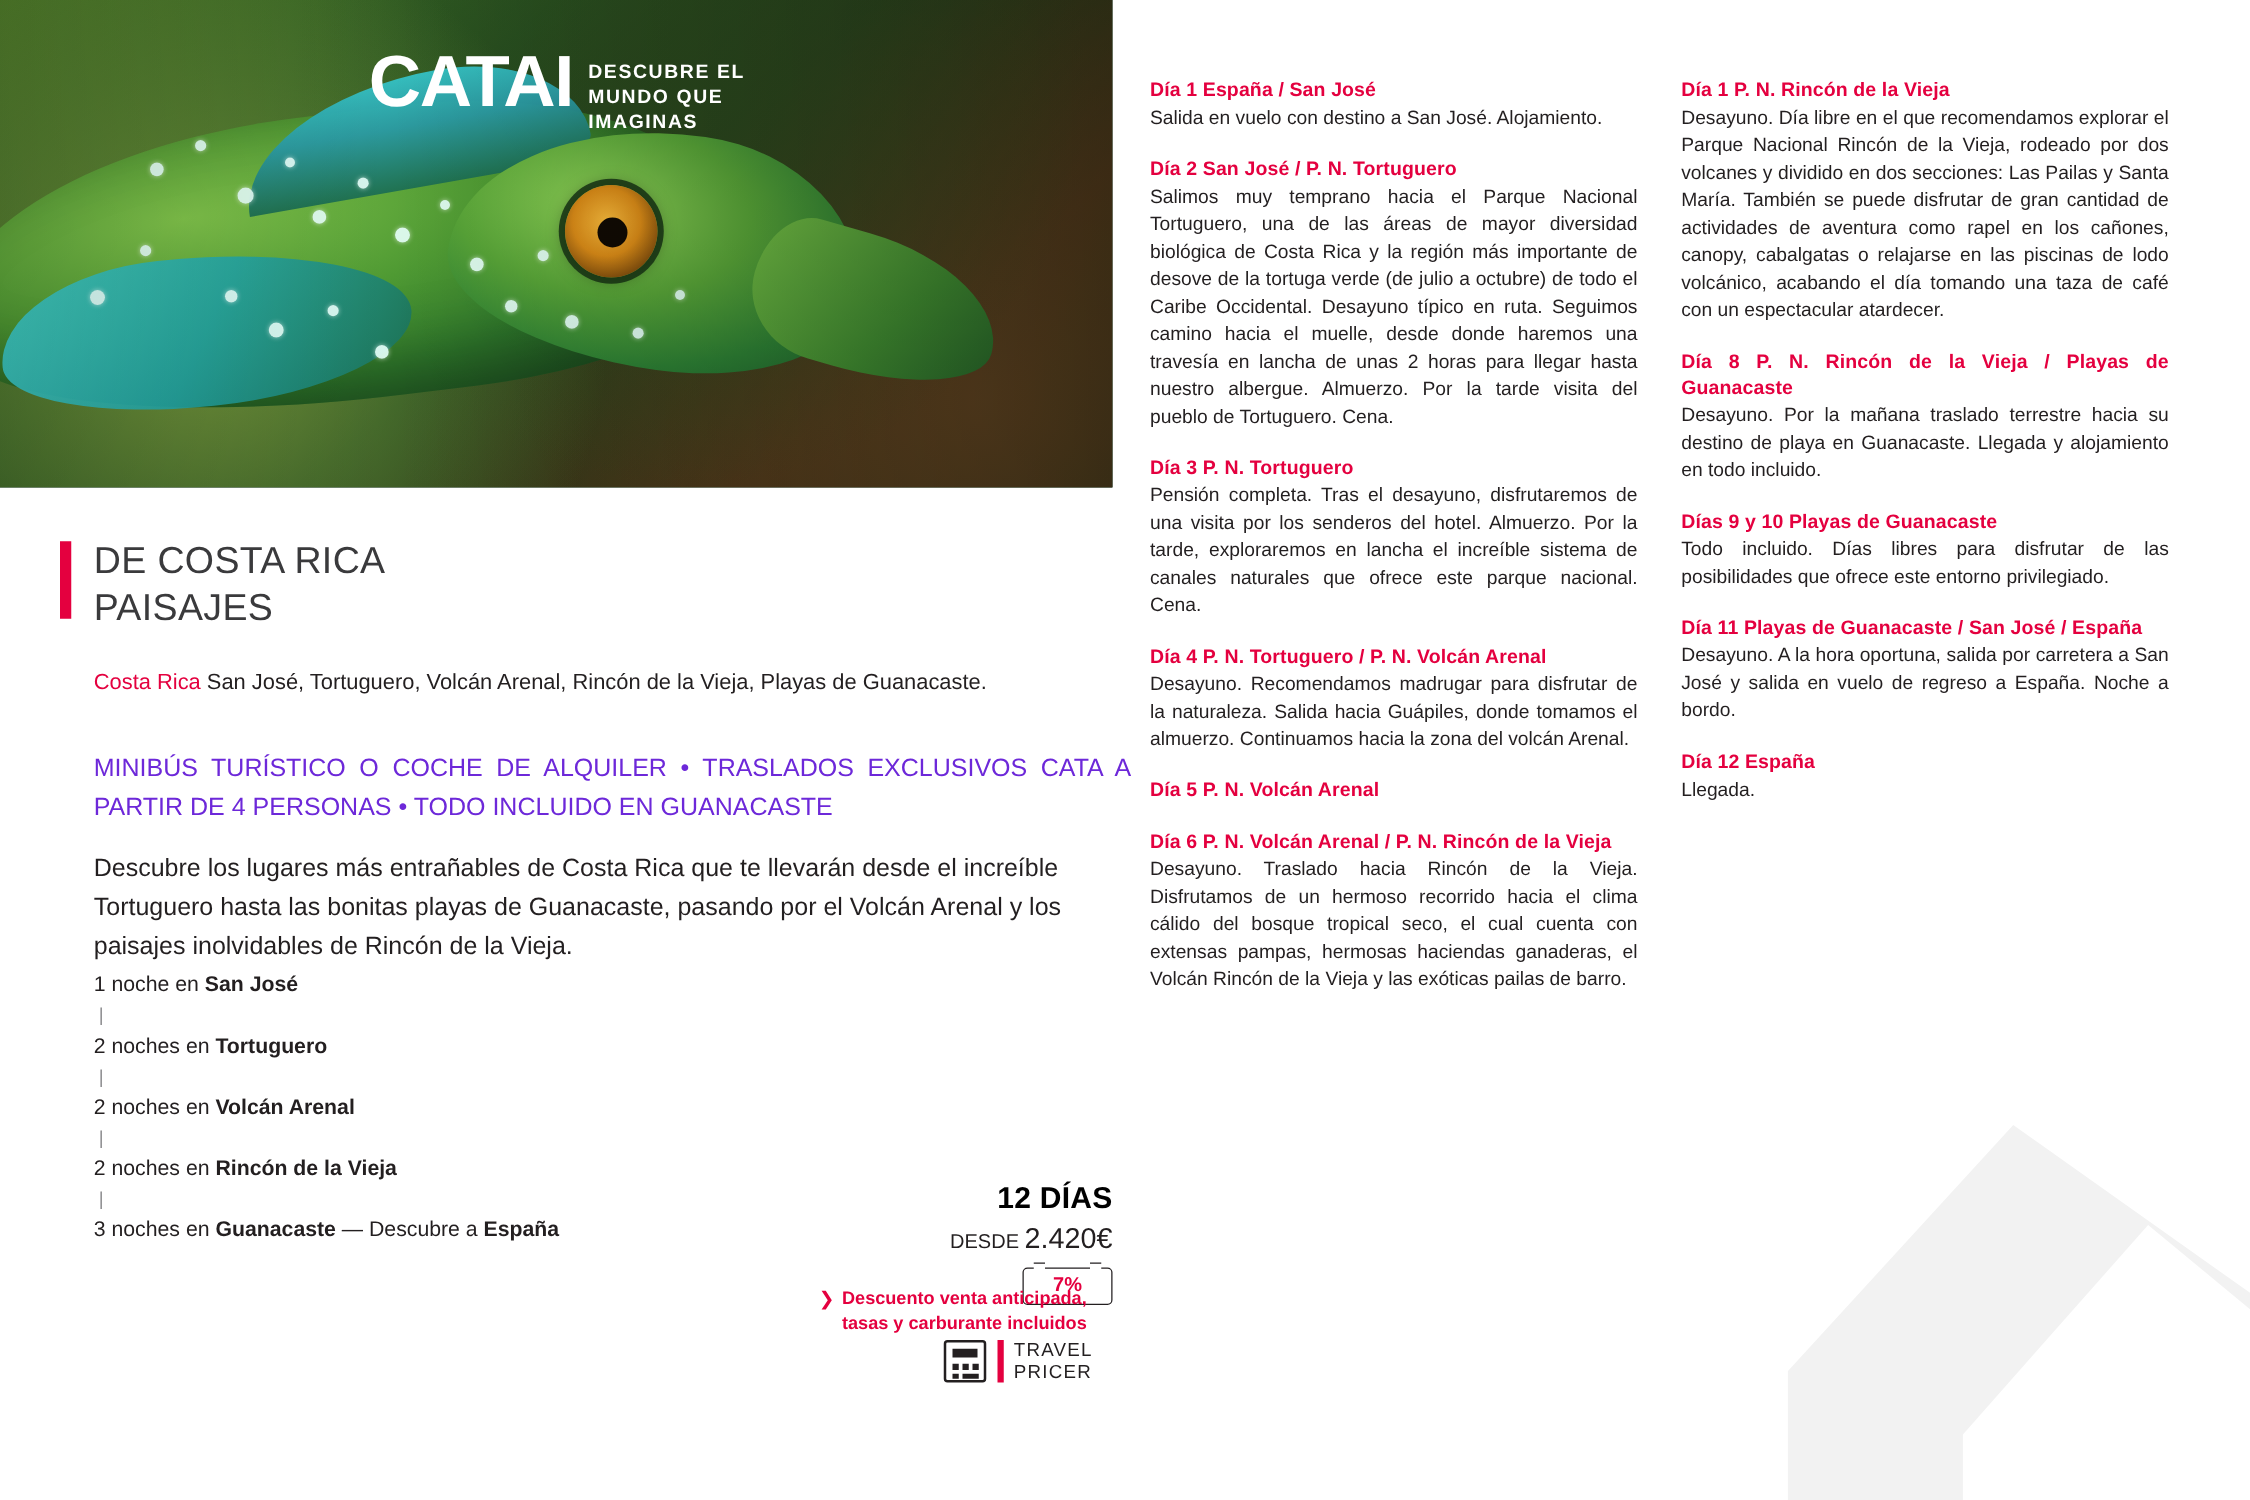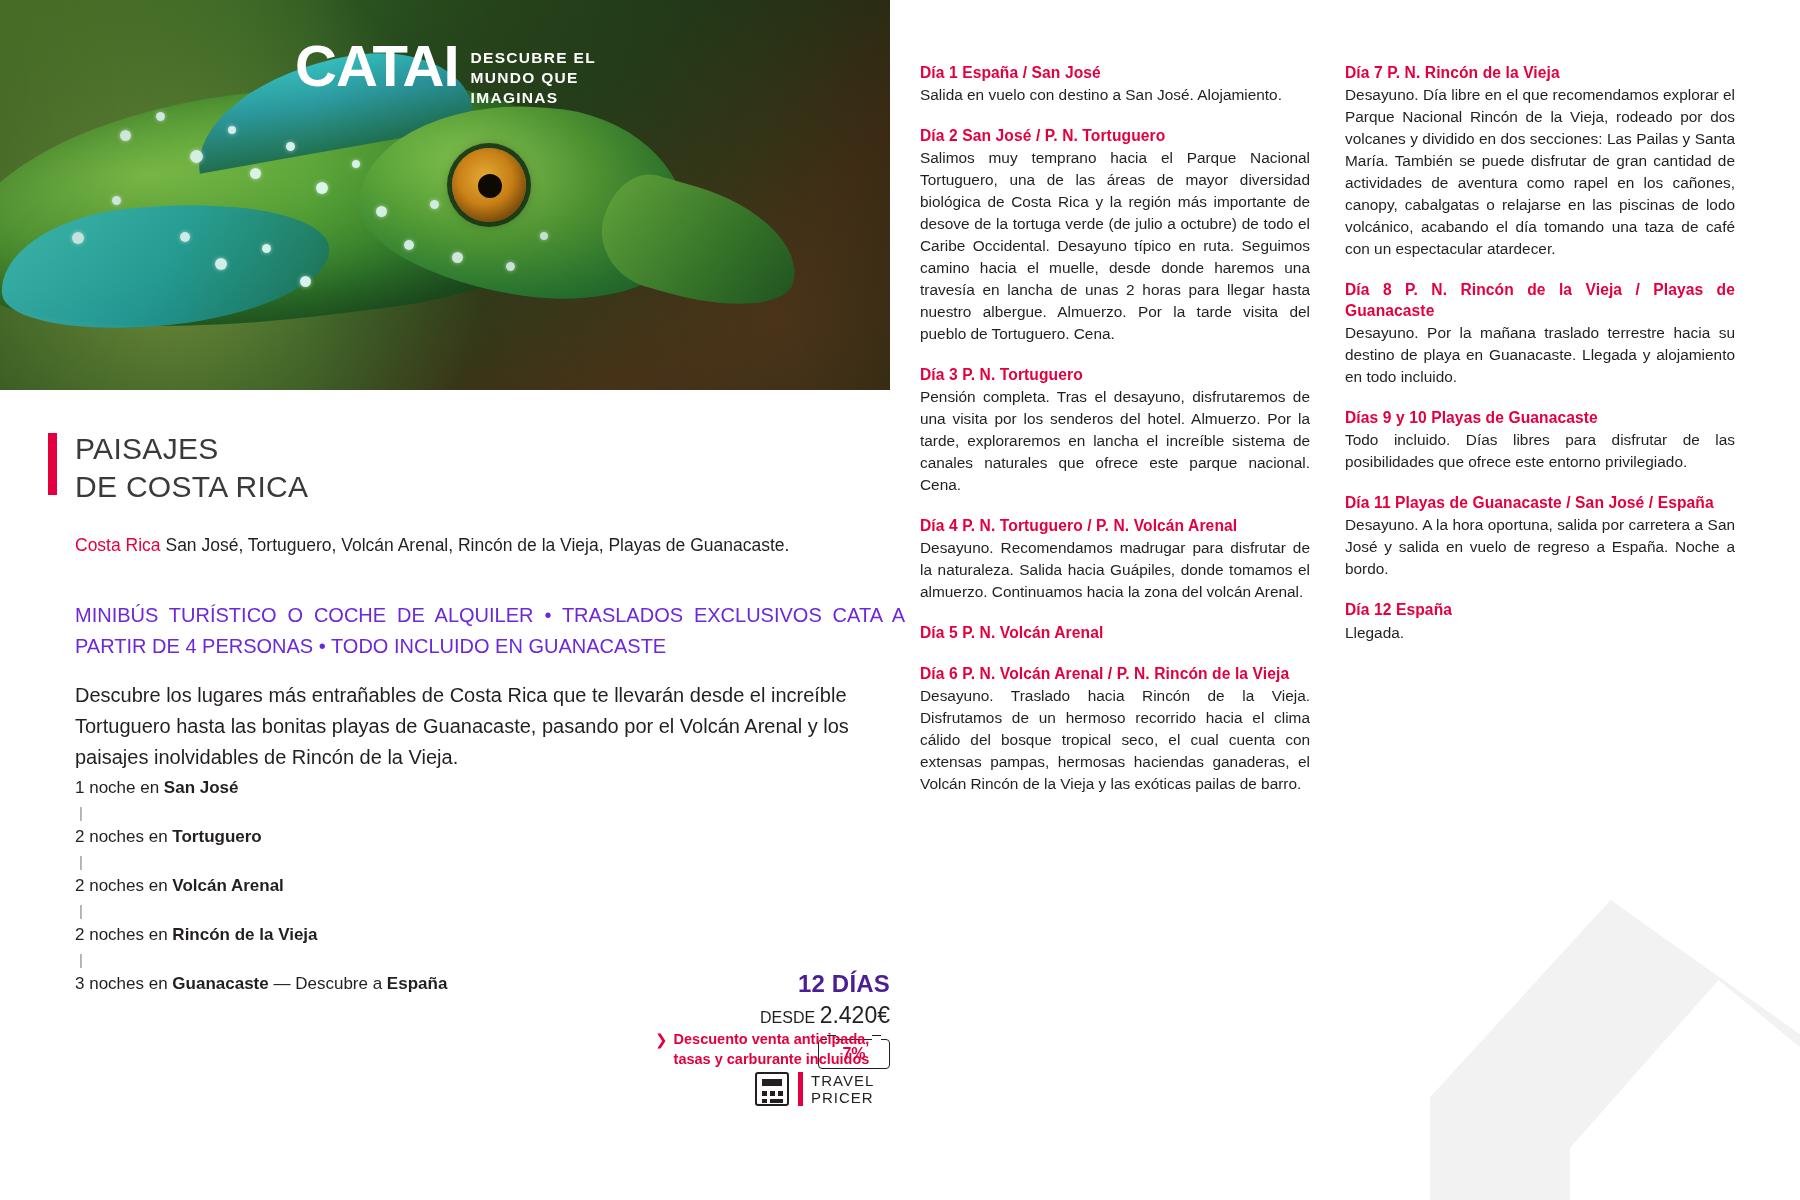--- a/index.html
+++ b/index.html
@@ -153,21 +153,21 @@
     font-size:17px; color:#231f20;
   }
   .night-row { line-height:1.35; padding:2px 0; }
   .night-row b { font-weight:bold; }
   .night-sep { color:#8d8d8f; line-height:1.2; padding:2px 0 2px 4px; font-size:15px;}
 
   
   .price-block {
     position:absolute; left:640px; top:945px; width:250px; text-align:right;
   }
-  .price-days { font-size:24px; font-weight:bold; color:#4c1d95; letter-spacing:0.2px;margin-top:25px;}
+  .price-days { font-size:24px; font-weight:bold; color:#000000; letter-spacing:0.2px;}
   .price-from { font-size:16px; color:#231f20; margin-top:4px; }
   .price-from .amount { font-size:23px; }
   .disc-badge {
     display:inline-flex; align-items:center; justify-content:center;
     margin-top:10px;
     width:72px; height:30px;
     border:1.6px solid #231f20; border-radius:4px;
     position:relative;
   }
   .disc-badge span { font-size:16px; color:#e4003f; font-weight:bold; }
@@ -272,22 +272,22 @@
 
       <div class="logo-wrap">
         <div class="logo-catai">CATAI</div>
         <div class="logo-tag">DESCUBRE EL<br>MUNDO QUE<br>IMAGINAS</div>
       </div>
     </div>
 
     <div class="title-block">
       <div class="title-bar"></div>
       <div class="title-text">
+        <div>DE COSTA RICA</div>
         <div>PAISAJES</div>
-        <div>DE COSTA RICA</div>
       </div>
     </div>
 
     <div class="dest">
       <span class="country">Costa Rica</span>
       <span>San José, Tortuguero, Volcán Arenal, Rincón de la Vieja, Playas de Guanacaste.</span>
     </div>
 
     <div class="services">MINIBÚS TURÍSTICO O COCHE DE ALQUILER • TRASLADOS EXCLUSIVOS CATA A PARTIR DE 4 PERSONAS • TODO INCLUIDO EN GUANACASTE</div>
 
@@ -368,21 +368,21 @@
         <div class="day-title">Día 5 P. N. Volcán Arenal</div>
       </div>
       <div class="day">
         <div class="day-title">Día 6 P. N. Volcán Arenal / P. N. Rincón de la Vieja</div>
         <div class="day-body">Desayuno. Traslado hacia Rincón de la Vieja. Disfrutamos de un hermoso recorrido hacia el clima cálido del bosque tropical seco, el cual cuenta con extensas pampas, hermosas haciendas ganaderas, el Volcán Rincón de la Vieja y las exóticas pailas de barro.</div>
       </div>
     </div>
 
   <div class="itin" id="col-b">
       <div class="day">
-        <div class="day-title">Día 7 P. N. Rincón de la Vieja</div>
+        <div class="day-title">Día 1 P. N. Rincón de la Vieja</div>
         <div class="day-body">Desayuno. Día libre en el que recomendamos explorar el Parque Nacional Rincón de la Vieja, rodeado por dos volcanes y dividido en dos secciones: Las Pailas y Santa María. También se puede disfrutar de gran cantidad de actividades de aventura como rapel en los cañones, canopy, cabalgatas o relajarse en las piscinas de lodo volcánico, acabando el día tomando una taza de café con un espectacular atardecer.</div>
       </div>
       <div class="day">
         <div class="day-title">Día 8 P. N. Rincón de la Vieja / Playas de Guanacaste</div>
         <div class="day-body">Desayuno. Por la mañana traslado terrestre hacia su destino de playa en Guanacaste. Llegada y alojamiento en todo incluido.</div>
       </div>
       <div class="day">
         <div class="day-title">Días 9 y 10 Playas de Guanacaste</div>
         <div class="day-body">Todo incluido. Días libres para disfrutar de las posibilidades que ofrece este entorno privilegiado.</div>
       </div>

